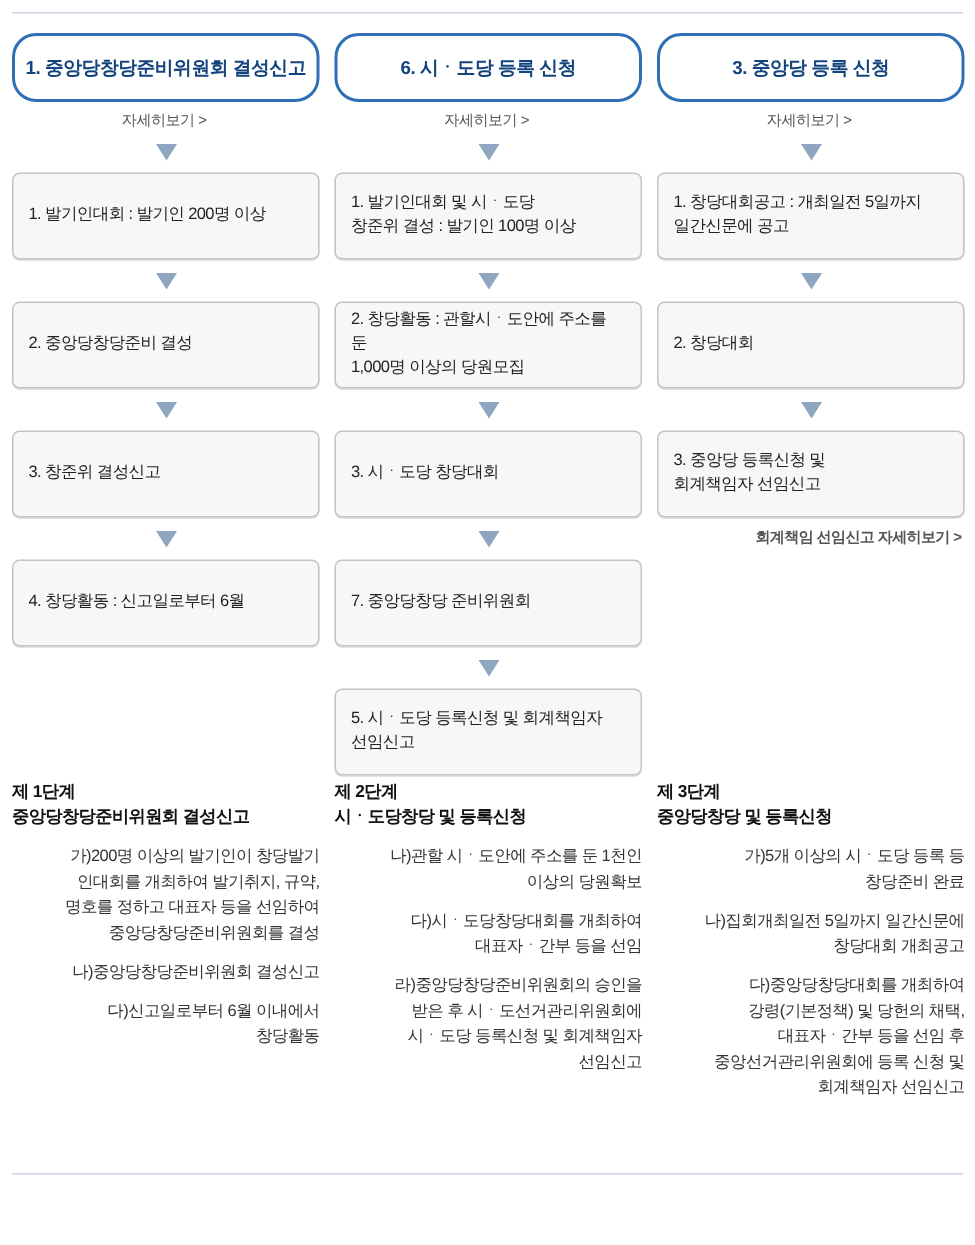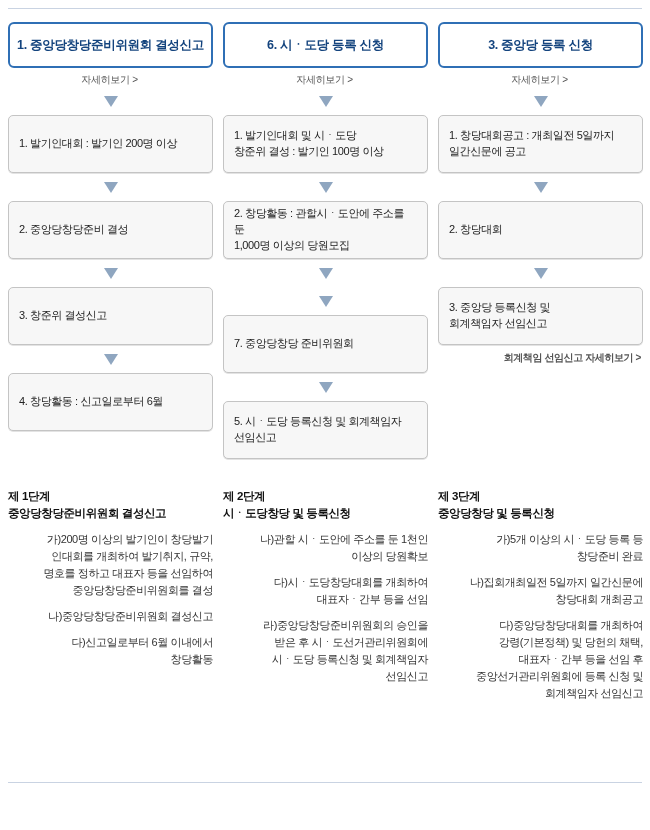--- a/index.html
+++ b/index.html
@@ -45,21 +45,21 @@
   }
   .col {
     width: 205px;
     flex: 0 0 205px;
   }
 
   
   .head-box {
     height: 46px;
     border: 2px solid #2f6fb5;
-    border-radius: 6px;
+    border-radius: 16px;
     display: flex;
     align-items: center;
     justify-content: center;
     text-align: center;
     background: #ffffff;
     box-sizing: border-box;
   }
   .head-box span {
     font-size: 12.5px;
     font-weight: bold;
@@ -116,21 +116,21 @@
     margin-top: 6px;
     padding-right: 2px;
     letter-spacing: -0.4px;
     font-weight: bold;
   }
 
   
   .notes {
     position: absolute;
     left: 8px;
-    top: 488px;
+    top: 520px;
     width: 634px;
     display: flex;
     gap: 10px;
   }
   .note-col {
     width: 205px;
     flex: 0 0 205px;
   }
   .note-title {
     font-size: 11.5px;
@@ -219,20 +219,23 @@
     창준위 결성 : 발기인 100명 이상</div>
       </div>
 
       <div class="arrow"></div>
       <div class="step-box h2line">
         <div class="txt">2. 창당활동 : 관할시ㆍ도안에 주소를 둔
     1,000명 이상의 당원모집</div>
       </div>
 
       <div class="arrow"></div>
+      <div class="step-box h2line">
+        <div class="txt">3. 시ㆍ도당 창당대회</div>
+      </div>
 
       <div class="arrow"></div>
       <div class="step-box h2line">
         <div class="txt">7. 중앙당창당 준비위원회</div>
       </div>
 
       <div class="arrow"></div>
       <div class="step-box h2line">
         <div class="txt">5. 시ㆍ도당 등록신청 및 회계책임자
     선임신고</div>

